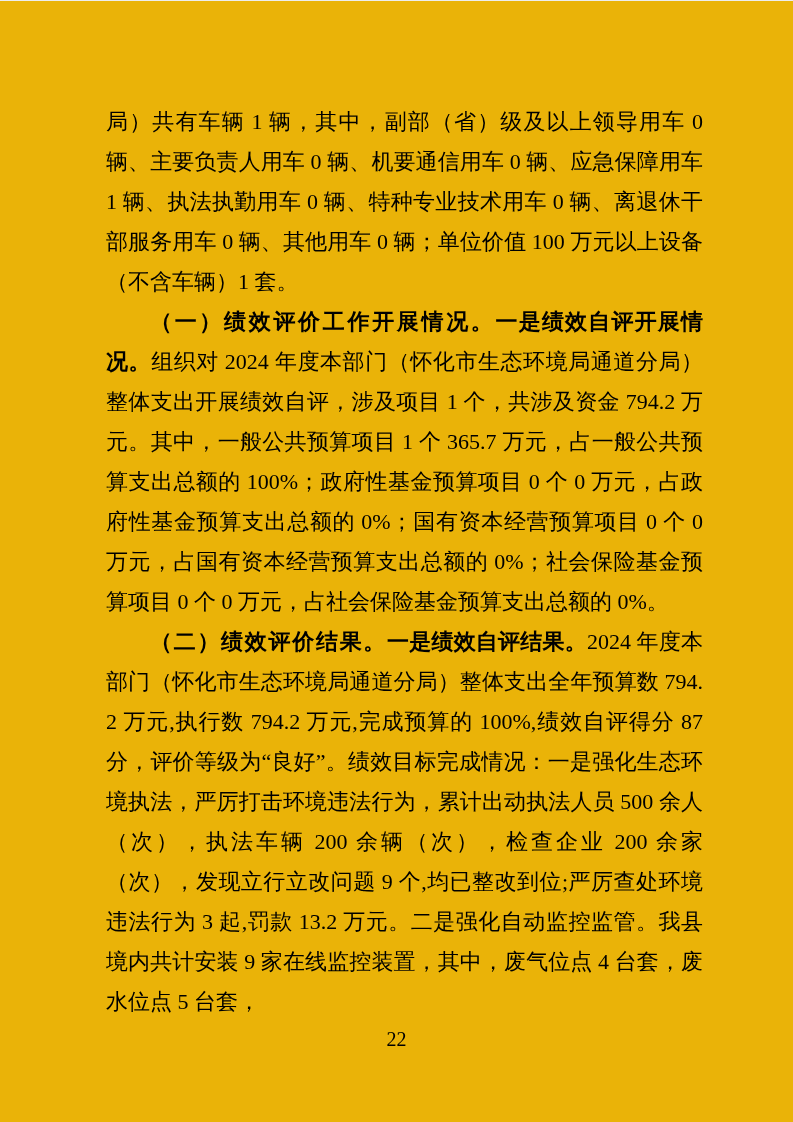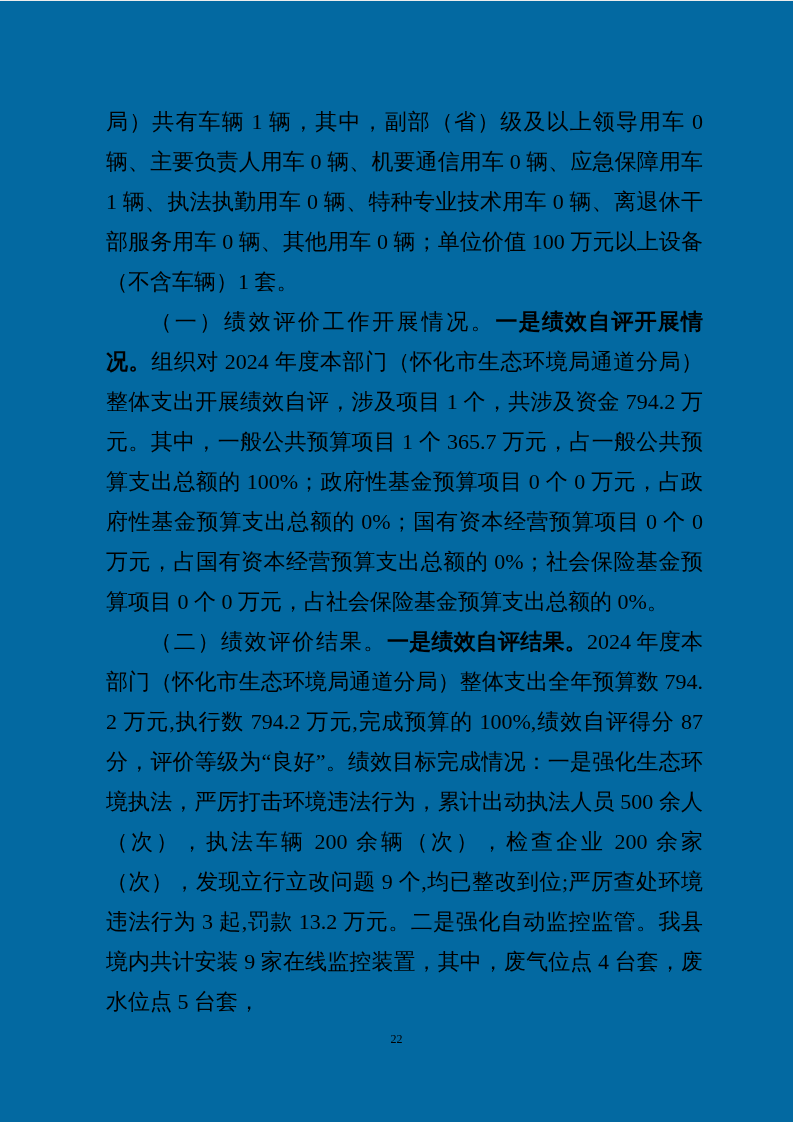--- a/index.html
+++ b/index.html
@@ -4,21 +4,21 @@
 <style>
   html, body {
     margin: 0;
     padding: 0;
     background: #ffffff;
   }
   .page {
     position: relative;
     width: 793px;
     height: 1122px;
-    background: #0369a1;
+    background: #eab308;
     color: #000000;
     overflow: hidden;
     font-family: "Liberation Serif", "DejaVu Serif", serif;
     border-top: 1px solid #ededed;
     box-sizing: border-box;
   }
   .content {
     position: absolute;
     left: 106px;
     top: 101px;
@@ -34,34 +34,34 @@
   }
   .para.indent {
     text-indent: 44px;
   }
   .seg-body {
     font-family: "Liberation Serif", "DejaVu Serif", serif;
     font-weight: normal;
   }
   .seg-kai-bold {
     font-family: "Liberation Serif", "DejaVu Serif", serif;
-    font-weight: normal;
+    font-weight: bold;
     letter-spacing: 1.5px;
   }
   .seg-hei-bold {
     font-family: "Liberation Sans", "DejaVu Sans", sans-serif;
     font-weight: bold;
   }
   .page-number {
     position: absolute;
     left: 0;
     right: 0;
     top: 1028px;
     text-align: center;
-    font-size: 12px;
+    font-size: 20px;
     line-height: 20px;
     font-family: "Liberation Serif", "DejaVu Serif", serif;
     color: #000000;
   }
 </style>
 </head>
 <body>
 
 <div class="page">
   <div class="content">

